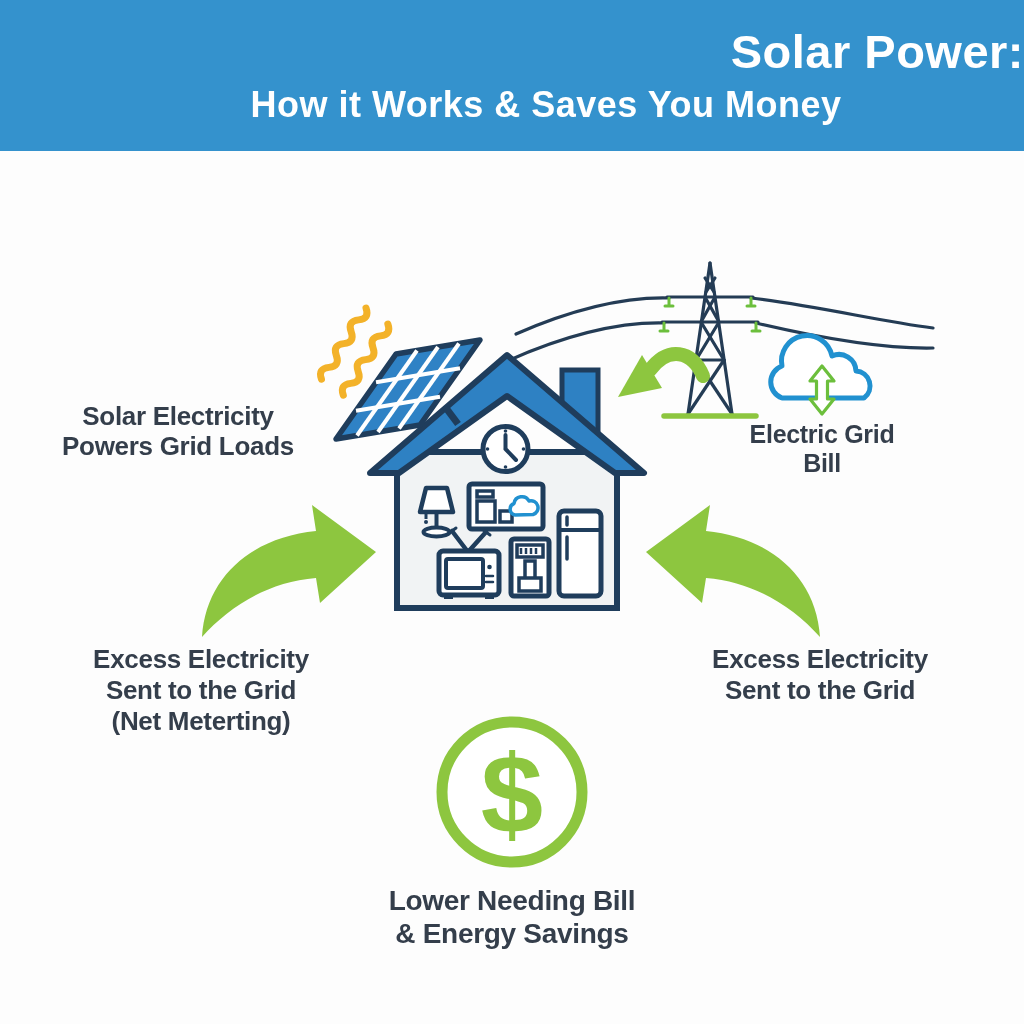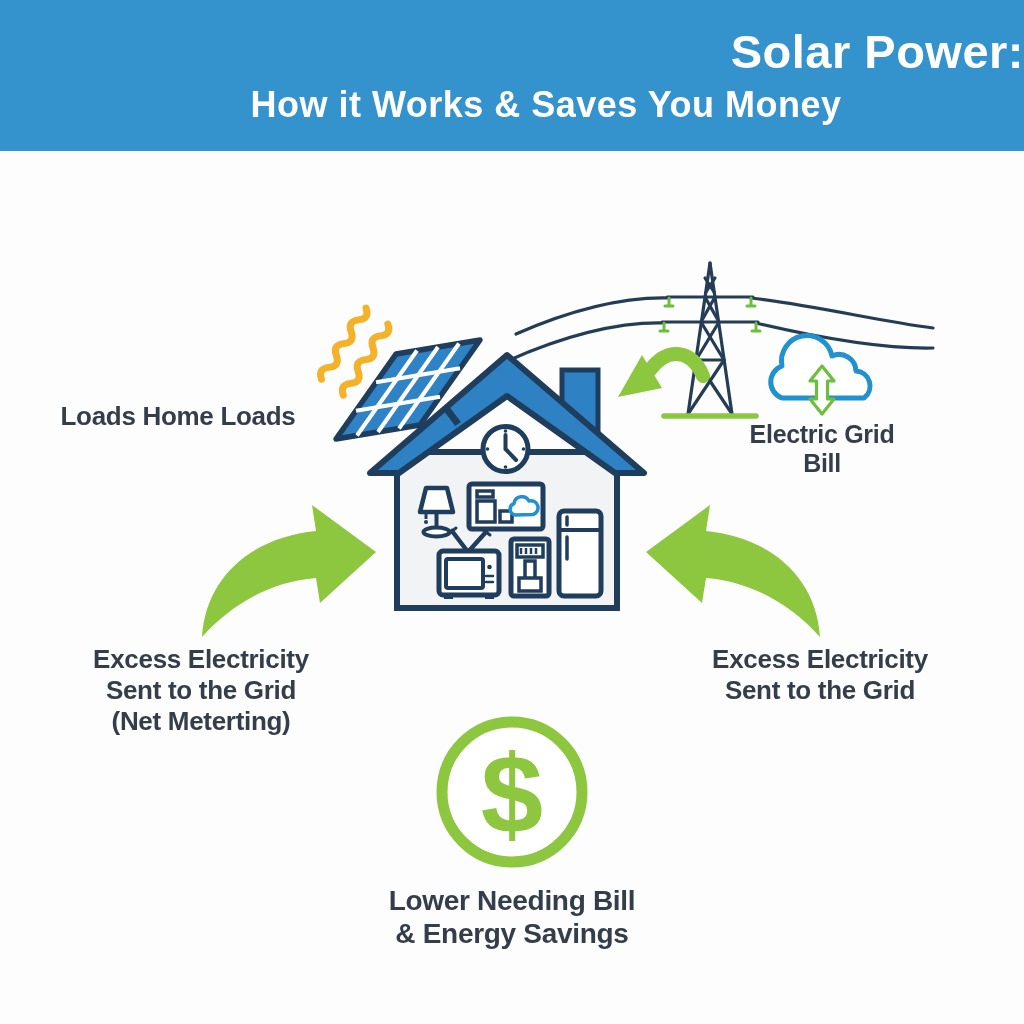--- a/index.html
+++ b/index.html
@@ -170,21 +170,22 @@
       <text x="512" y="833" text-anchor="middle" font-family="Liberation Sans, sans-serif" font-size="112" font-weight="bold" fill="#8dc63f">$</text>
     </g>
   </svg>
 
   <div class="header">
     <div class="header-title">Solar Power:</div>
     <div class="header-sub">How it Works &amp; Saves You Money</div>
   </div>
 
   <div class="label lbl-solar-home">
-    <div>Loads Home Loads</div>
+    <div>Solar Electricity</div>
+    <div>Powers Grid Loads</div>
   </div>
 
   <div class="label lbl-utility-grid">
     <div>Electric Grid</div>
     <div>Bill</div>
   </div>
 
   <div class="label lbl-excess-left">
     <div>Excess Electricity</div>
     <div>Sent to the Grid</div>

